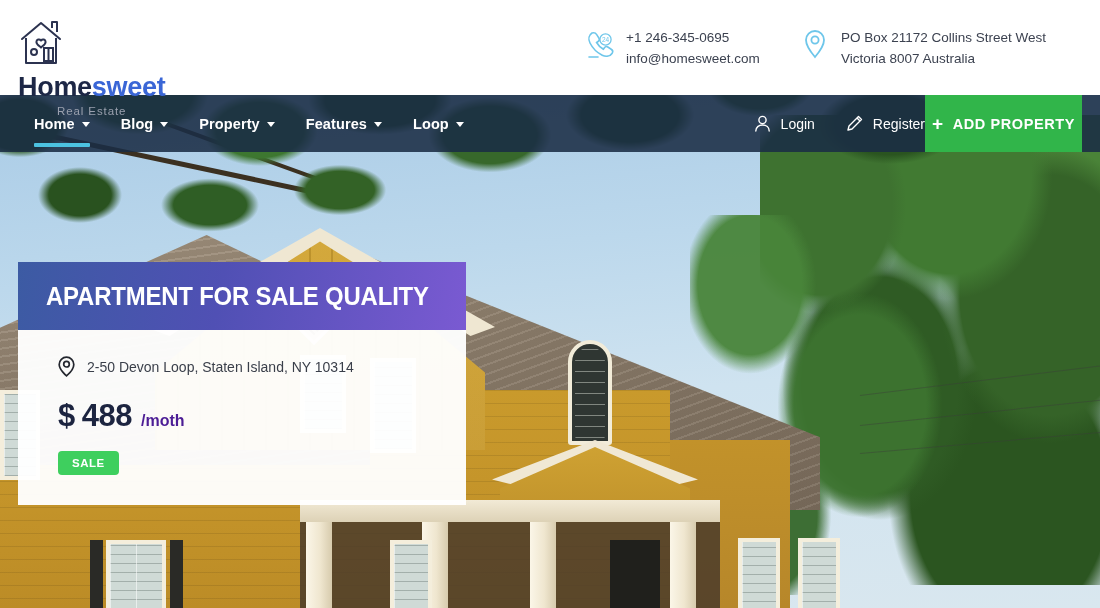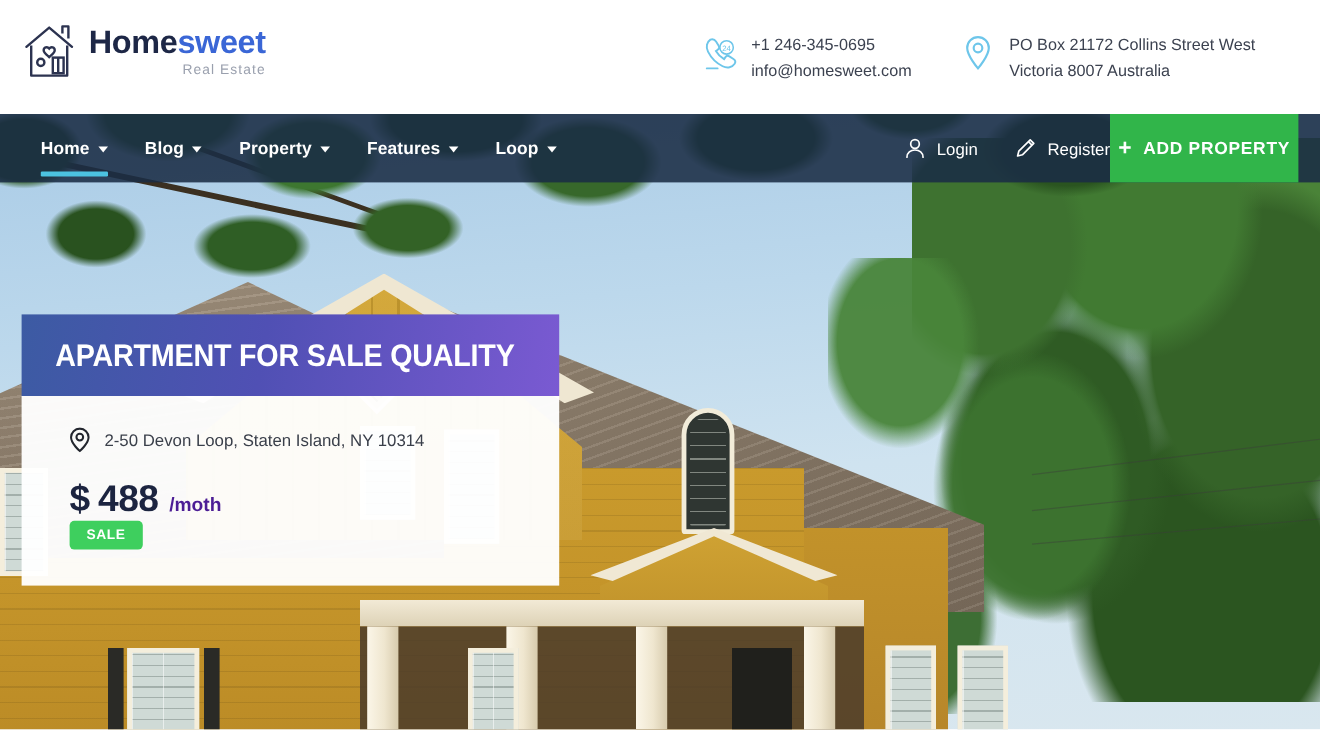--- a/index.html
+++ b/index.html
@@ -9,29 +9,29 @@
     background:#ffffff;
     -webkit-font-smoothing:antialiased;
   }
   .page { position:relative; width:1100px; height:608px; overflow:hidden; background:#fff; }
 
   
   .topbar {
     position:absolute; top:0; left:0; width:1100px; height:95px;
     background:#ffffff; z-index:30;
   }
-  .logo-wrap { position:absolute; left:18px; top:17px; display:flex; align-items:flex-start; }
+  .logo-wrap { position:absolute; left:18px; top:17px; display:flex; align-items:flex-start;flex-direction:column; }
   .logo-icon { width:46px; height:52px; margin-right:10px; }
   .logo-text { padding-top:5px; }
   .logo-title { font-size:27px; font-weight:bold; letter-spacing:-0.3px; line-height:1; }
   .logo-title .home { color:#1d2746; }
   .logo-title .sweet { color:#3a66d6; }
   .logo-sub {
     font-size:11.5px; color:#9aa0ae; letter-spacing:0.9px;
-    text-align:right; margin-top:4px; font-weight:500;
+    text-align:center; margin-top:4px; font-weight:500;
   }
 
   .contact-block { position:absolute; display:flex; align-items:flex-start; top:27px; }
   .cb-phone { left:585px; }
   .cb-addr  { left:800px; }
   .contact-ico { width:30px; height:32px; flex:0 0 30px; margin-right:11px; margin-top:1px; }
   .contact-lines { font-size:13.5px; color:#3c4250; line-height:21px; white-space:nowrap; }
 
   
   .hero { position:absolute; top:95px; left:0; width:1100px; height:513px; overflow:hidden; }
@@ -223,21 +223,21 @@
     transform:scaleX(.92); transform-origin:left center; white-space:nowrap;
   }
   .prop-body { background:rgba(255,255,255,.96); padding:26px 28px 30px 40px; }
   .prop-addr { display:flex; align-items:center; font-size:14px; color:#3a3f4a; }
   .prop-addr svg { margin-right:12px; flex:0 0 auto; }
   .prop-price { display:flex; align-items:baseline; margin-top:21px; }
   .price-main { font-size:31px; font-weight:bold; color:#1c2440; letter-spacing:-.5px; }
   .price-cur { margin-right:7px; }
   .price-per { font-size:16px; font-weight:bold; color:#4c1d95; margin-left:9px; }
   .sale-badge {
-    display:inline-block; background:#3ecf5e; color:#fff;
+    display:inline-block; margin-top:17px; background:#3ecf5e; color:#fff;
     font-size:11.5px; font-weight:bold; letter-spacing:.5px;
     padding:6px 14px; border-radius:4px;
   }
 </style>
 </head>
 <body>
 
 <div class="page">
 
   <div class="hero">

